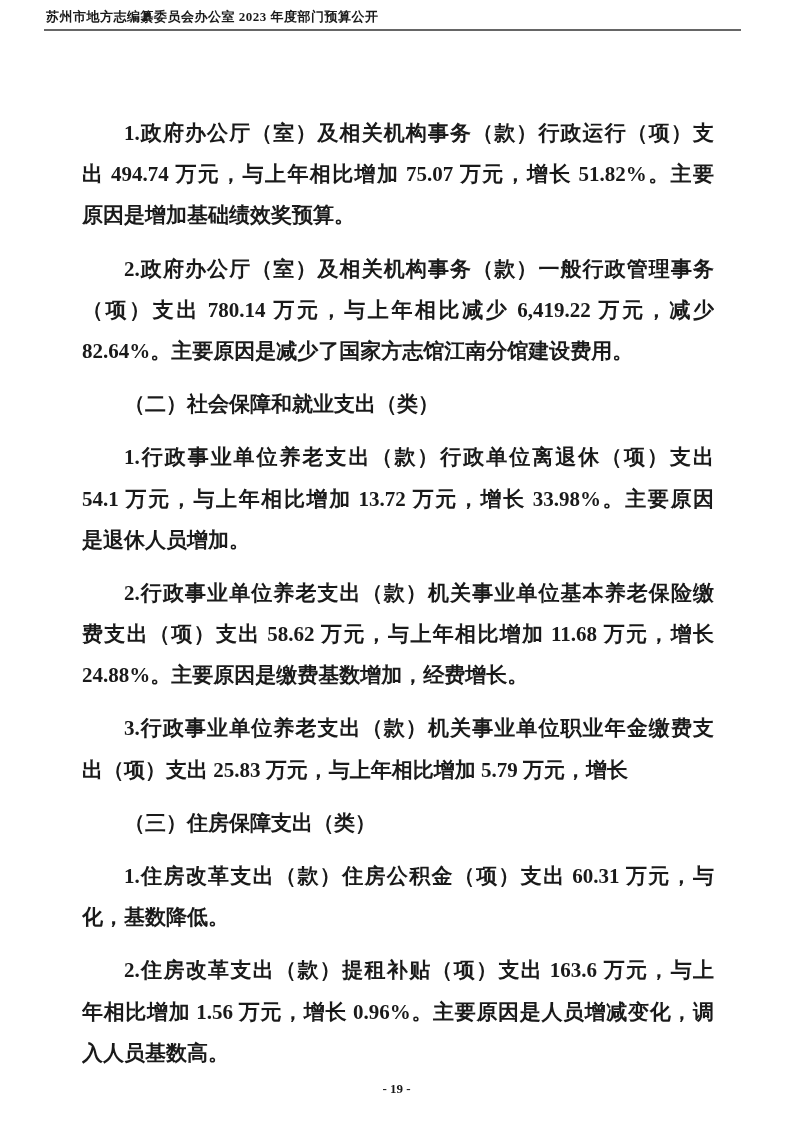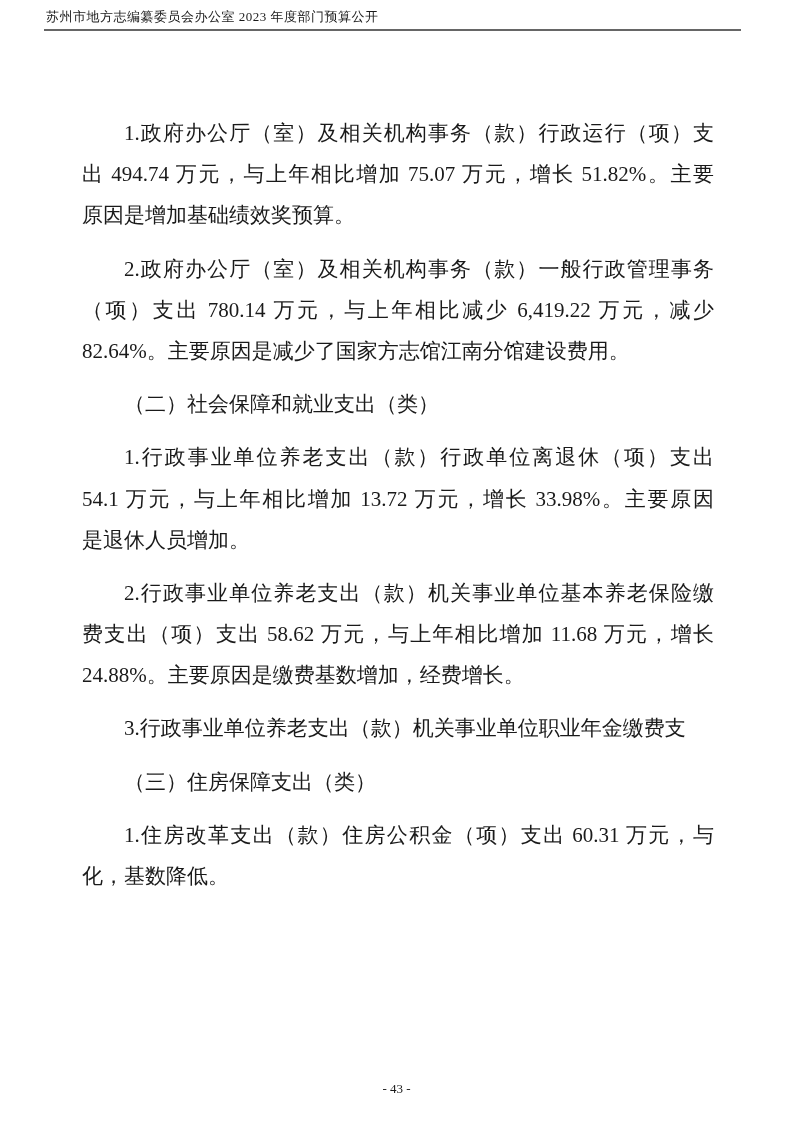--- a/index.html
+++ b/index.html
@@ -1,20 +1,20 @@
 <!DOCTYPE html>
 <html style="--text-color: #1a1a1a; --rule-color: #666666; --bg-color: #ffffff;"><head>
 <meta charset="utf-8">
 <style>
   :root {
     --text-color: #1a1a1a;
     --rule-color: #666666;
     --bg-color: #ffffff;
   }
-  * { margin: 0; padding: 0; box-sizing: border-box; }
+  * { margin: 0; padding: 0; box-sizing: border-box; font-weight: bold; }
   html, body {
     background: var(--bg-color);
     font-family: "Liberation Serif", "DejaVu Serif", serif;
     color: var(--text-color);
   }
   .page {
     position: relative;
     width: 793px;
     height: 1122px;
     background: var(--bg-color);
@@ -98,27 +98,33 @@
         <div class="line">54.1 万元，与上年相比增加 13.72 万元，增长 33.98%。主要原因</div>
         <div class="line">是退休人员增加。</div>
       </div>
       <div class="para">
         <div class="line">2.行政事业单位养老支出（款）机关事业单位基本养老保险缴</div>
         <div class="line">费支出（项）支出 58.62 万元，与上年相比增加 11.68 万元，增长</div>
         <div class="line">24.88%。主要原因是缴费基数增加，经费增长。</div>
       </div>
       <div class="para">
         <div class="line">3.行政事业单位养老支出（款）机关事业单位职业年金缴费支</div>
+        <div class="line">出（项）支出 25.83 万元，与上年相比增加 5.79 万元，增长</div>
       </div>
       <div class="para">
         <div class="line">（三）住房保障支出（类）</div>
       </div>
       <div class="para">
         <div class="line">1.住房改革支出（款）住房公积金（项）支出 60.31 万元，与</div>
         <div class="line">化，基数降低。</div>
       </div>
+      <div class="para">
+        <div class="line">2.住房改革支出（款）提租补贴（项）支出 163.6 万元，与上</div>
+        <div class="line">年相比增加 1.56 万元，增长 0.96%。主要原因是人员增减变化，调</div>
+        <div class="line">入人员基数高。</div>
+      </div>
     </div>
 
   <div class="footer">
-    <span>- 43 -</span>
+    <span>- 19 -</span>
   </div>
 
 </div>
 
 </body></html>

